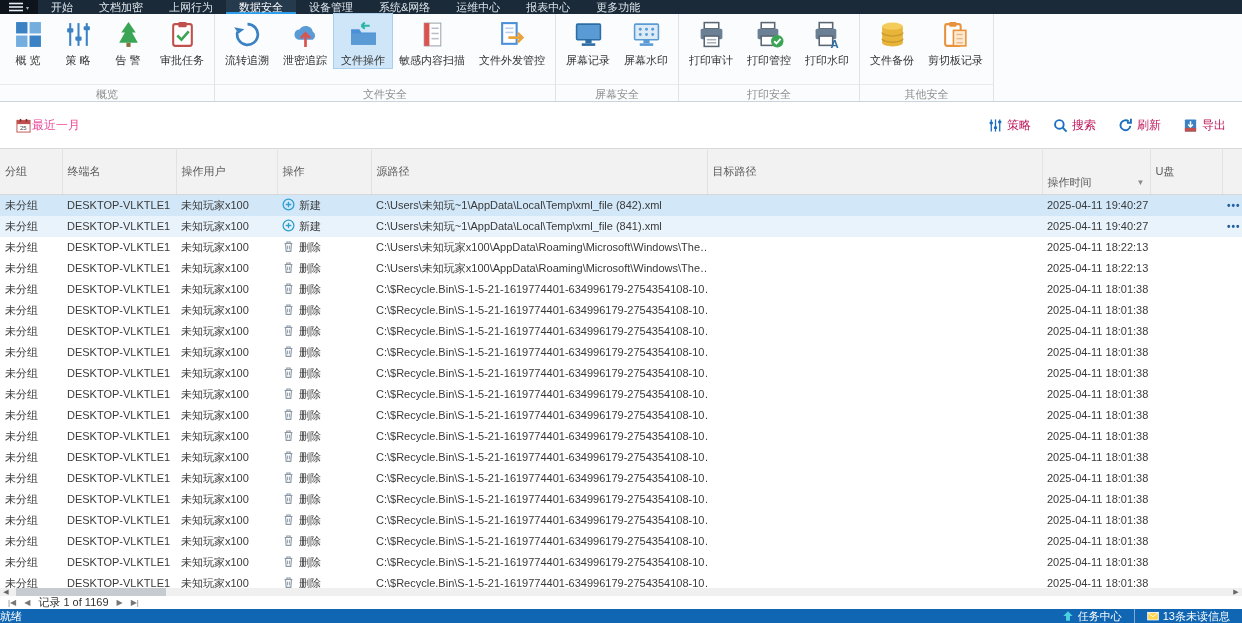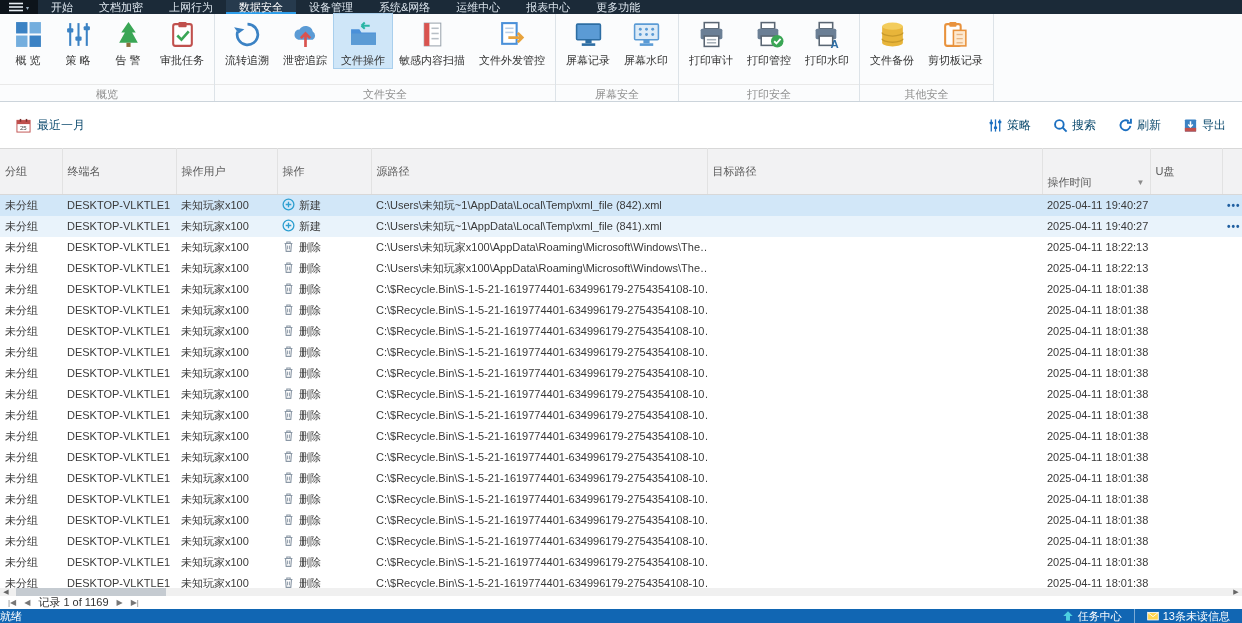--- a/index.html
+++ b/index.html
@@ -20,24 +20,24 @@
   .ritems { flex:1; display:flex; align-items:stretch; padding:0 3px; }
   .ritem { display:flex; flex-direction:column; align-items:center; padding:6px 7px 0 7px; min-width:50px; cursor:pointer; }
   .ritem.active { background:#cfe6f8; outline:1px solid #a9cfed; }
   .ritem .ricon svg { width:29px; height:29px; display:block; }
   .ritem .rlabel { font-size:11px; color:#333; white-space:nowrap; margin-top:4px; }
   .rgrouplabel { height:20px; flex:0 0 20px; border-top:1px solid #e9e9e9; text-align:center;
     font-size:11px; color:#8f8f8f; line-height:19px; white-space:nowrap; padding:0 6px;margin-top:16px; }
 
   
   .filterbar { height:46px; flex:0 0 46px; display:flex; align-items:center; justify-content:space-between; padding:0 16px; background:#fff; }
-  .datefilter { display:flex; align-items:center; gap:6px; font-size:12px; color:#0c4a6e; cursor:pointer; }
+  .datefilter { display:flex; align-items:center; gap:1px; font-size:12px; color:#ec4899; cursor:pointer; }
   .datefilter svg, .aicon svg { width:15px; height:15px; display:block; }
   .actions { display:flex; gap:22px; }
-  .action { display:flex; align-items:center; gap:4px; font-size:12px; color:#0c4a6e; cursor:pointer; }
+  .action { display:flex; align-items:center; gap:4px; font-size:12px; color:#be185d; cursor:pointer; }
 
   
   .tablewrap { flex:1 1 auto; overflow:hidden; }
   table { border-collapse:collapse; table-layout:fixed; width:1242px; }
   th { height:21px; background:#f2f2f3; border-top:1px solid #d8d8d8; border-bottom:1px solid #d8d8d8;
     border-right:1px solid #e2e2e2; color:#5a5a5a; font-weight:normal; font-size:11px; text-align:left;
     padding:4px 5px; white-space:nowrap; overflow:hidden; cursor:pointer; }
   .thflex { display:flex; align-items:center; justify-content:space-between;margin-top:22px; }
   .thdd { font-size:8px; color:#8a8a8a; }
   td { height:21px; font-size:11px; color:#3a3a3a; padding:0 5px; white-space:nowrap; overflow:hidden; }

